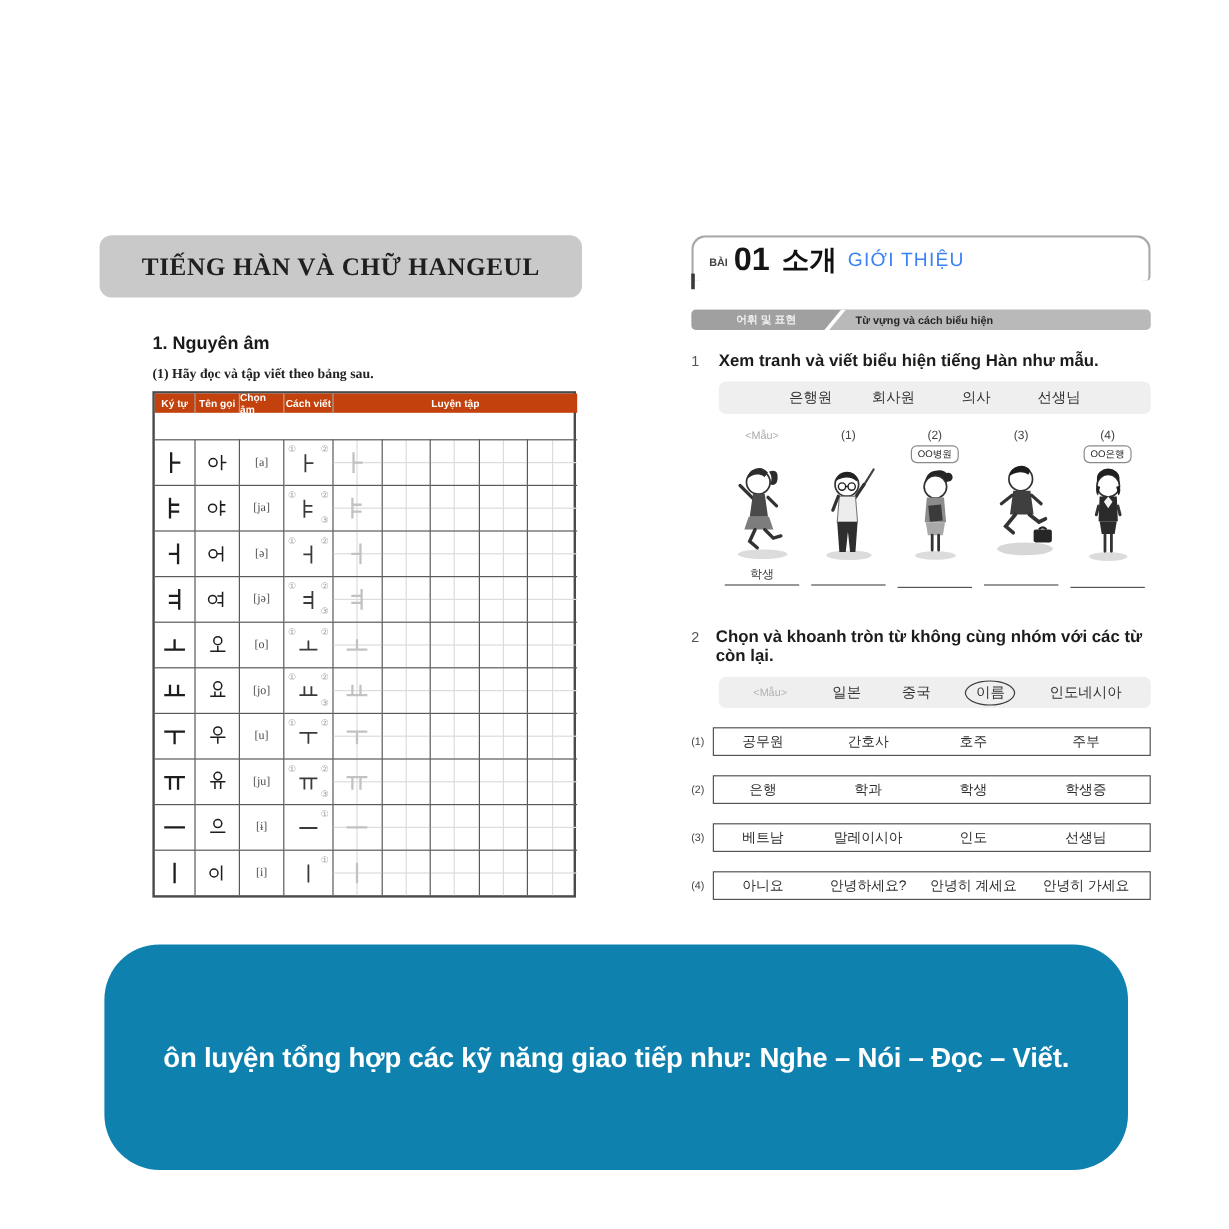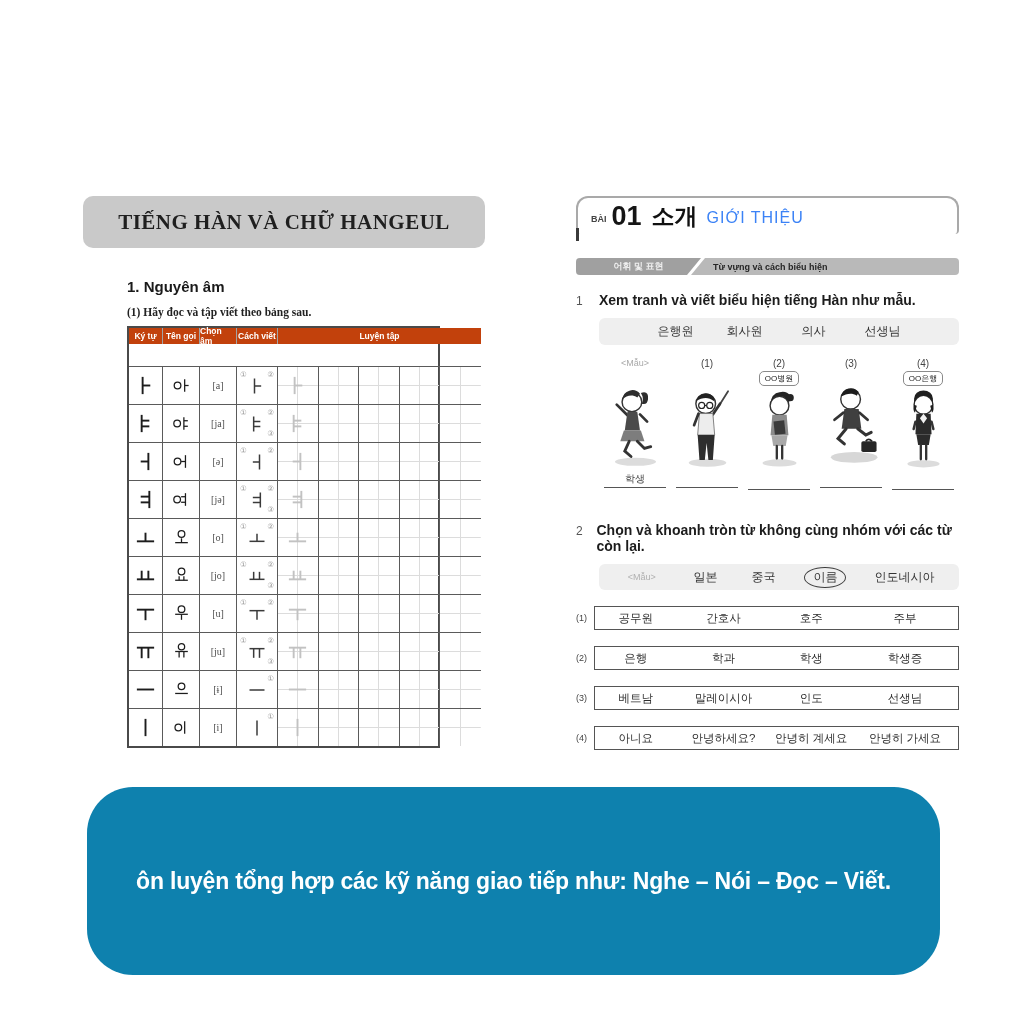--- a/index.html
+++ b/index.html
@@ -6,21 +6,21 @@
   body{width:1024px;height:1024px;position:relative;background:#fff;overflow:hidden;
        font-family:"Liberation Sans","DejaVu Sans",sans-serif;color:#222;}
   .canvas{position:absolute;inset:0;padding-left:41px;}
 
   
   .left-page{position:absolute;left:83px;top:196px;width:402px;}
   .title-banner{width:402px;height:52px;background:#c9c9c9;border-radius:10px;
     display:flex;align-items:center;justify-content:center;
     font-family:"Liberation Serif","DejaVu Serif",serif;font-weight:bold;
     font-size:21px;letter-spacing:.5px;color:#1f1f1f;}
-  .left-content{margin-left:44px;width:313px;}
+  .left-content{margin-left:44px;width:353px;}
   .section-heading{margin-top:30px;font-size:15px;font-weight:bold;color:#1a1a1a;}
   .table-note{margin-top:11px;font-family:"Liberation Serif","DejaVu Serif",serif;
     font-weight:bold;font-size:11.5px;color:#222;}
   .vtable{margin-top:8px;display:grid;
     grid-template-columns:34px 37px 37px 41px repeat(5,40.6px);
     grid-auto-rows:38px;border:2px solid #4a4a4a;background:#fff;}
   .vt-h{height:16px;background:#c2410c;color:#fff;font-size:8.5px;font-weight:bold;
     display:flex;align-items:center;justify-content:center;border-right:1px solid #a3a3a3;}
   .vt-h.last{border-right:none;}
   .vt-c{border-right:1px solid #5a5a5a;border-top:1px solid #5a5a5a;

